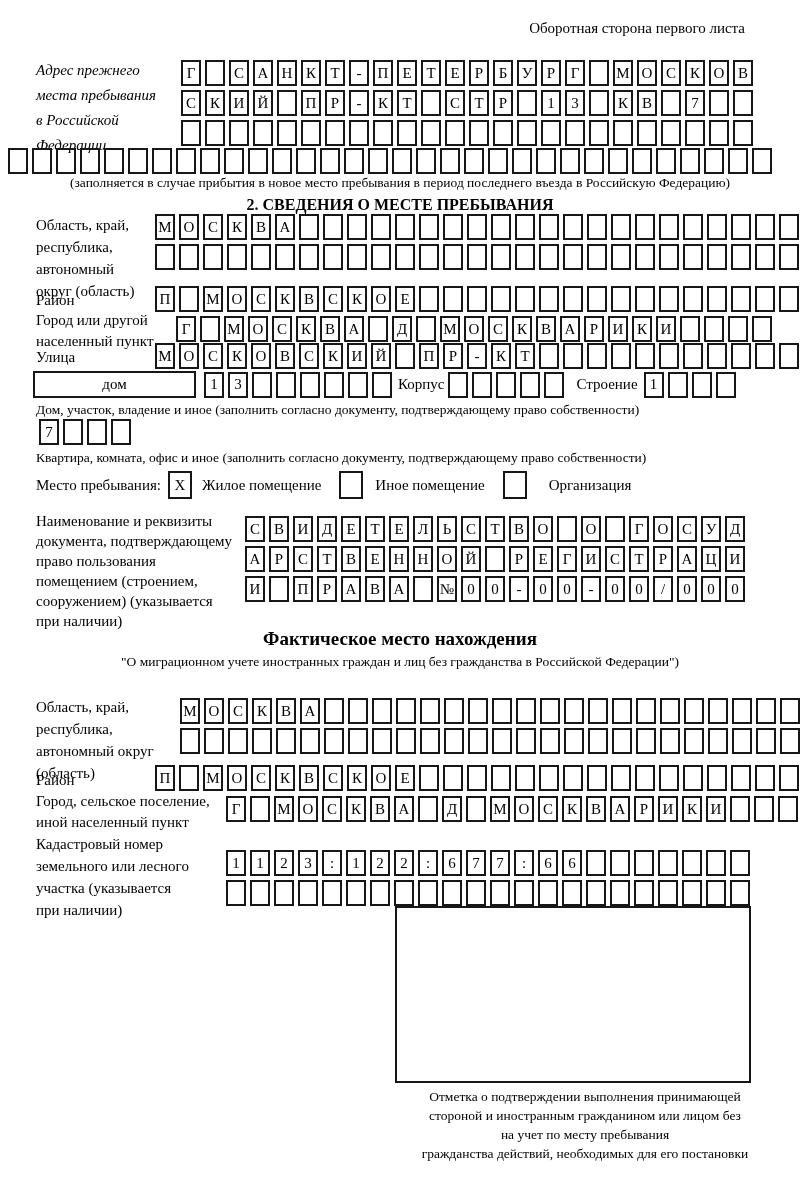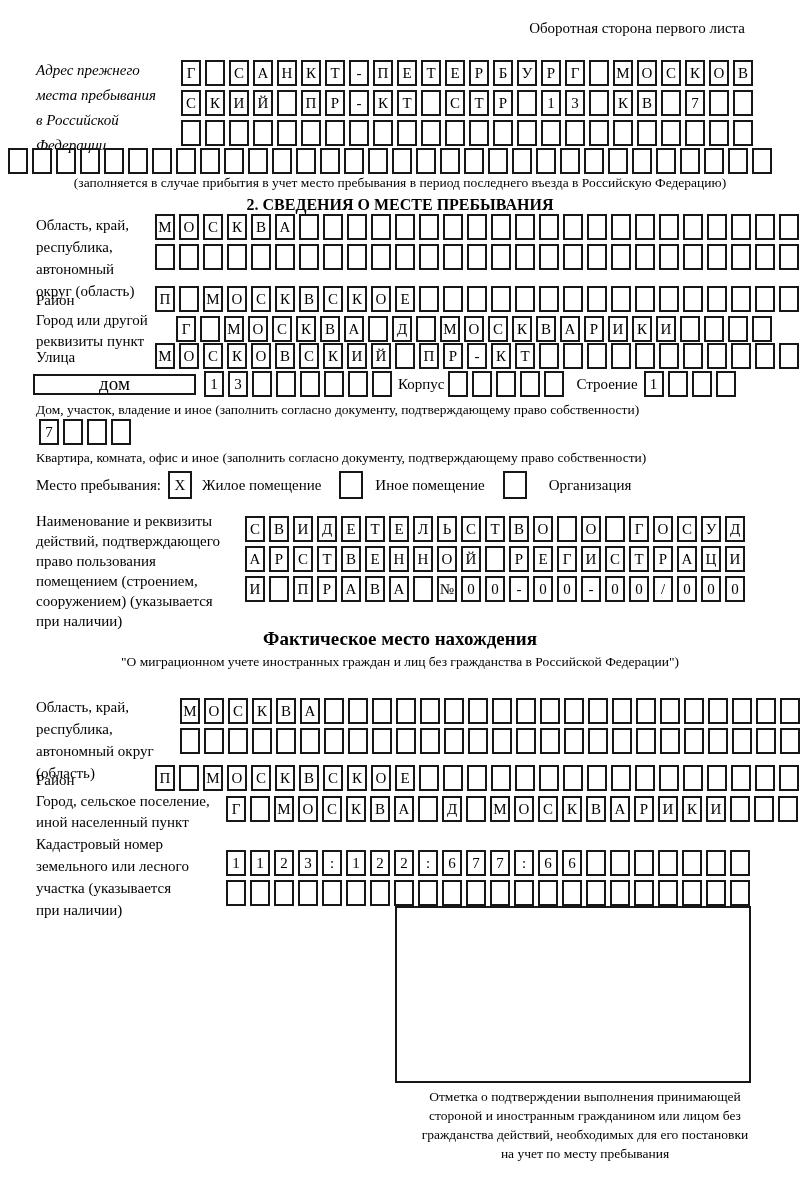--- a/index.html
+++ b/index.html
@@ -10,22 +10,22 @@
   .lbl { font-size:15px; line-height:25px; }
   .lh22 { line-height:22px; } .lh21 { line-height:21px; } .lh20 { line-height:20px; }
   .grid-col .grid-row { margin-bottom:4px; }
   .grid-row { display:flex; }
   .cell { flex:0 0 auto; width:20px; height:26px; border:2px solid #171717; margin-right:4px;
           display:flex; align-items:center; justify-content:center; font-size:15px; }
   .caption { font-size:13.5px; }
   .center { width:800px; text-align:center; }
   .heading { font-weight:bold; font-size:16px; }
   .subheading { font-weight:bold; font-size:19px; }
-  .box-label { border:2px solid #171717; height:21px; display:flex; align-items:center;
-               justify-content:center; font-size:19px; flex:0 0 auto; }
+  .box-label { border:2px solid #171717; height:27px; display:flex; align-items:center;
+               justify-content:center; font-size:15px; flex:0 0 auto; }
   .inline-lbl { font-size:15px; white-space:nowrap; }
   .chk { width:24px; height:28px; border:2px solid #171717; display:flex; align-items:center;
          justify-content:center; font-size:15px; flex:0 0 auto; }
   .rowflex { display:flex; align-items:center; }
   .note { font-size:15px; }
   .stamp-box { border:2px solid #171717; background:#fff; }
 </style>
 </head>
 <body>
 
@@ -146,21 +146,21 @@
       <div class="cell"></div>
       <div class="cell"></div>
       <div class="cell"></div>
       <div class="cell"></div>
       <div class="cell"></div>
       <div class="cell"></div>
       <div class="cell"></div>
       <div class="cell"></div>
       <div class="cell"></div>
     </div>
-  <div class="abs caption center" style="top:175px;">(заполняется в случае прибытия в учет место пребывания в период последнего въезда в Российскую Федерацию)</div>
+  <div class="abs caption center" style="top:175px;">(заполняется в случае прибытия в новое место пребывания в период последнего въезда в Российскую Федерацию)</div>
 
   <div class="abs heading center" style="top:196px;">2. СВЕДЕНИЯ О МЕСТЕ ПРЕБЫВАНИЯ</div>
 
   <div class="abs lbl lh22" style="left:36px; top:214px; width:120px;">
       <div>Область, край,</div>
       <div>республика,</div>
       <div>автономный</div>
       <div>округ (область)</div>
     </div>
   <div class="abs grid-col" style="left:155px; top:214px;">
@@ -250,21 +250,21 @@
       <div class="cell"></div>
       <div class="cell"></div>
       <div class="cell"></div>
       <div class="cell"></div>
       <div class="cell"></div>
       <div class="cell"></div>
     </div>
 
   <div class="abs lbl lh21" style="left:36px; top:310px; width:140px;">
       <div>Город или другой</div>
-      <div>реквизиты пункт</div>
+      <div>населенный пункт</div>
     </div>
   <div class="abs grid-row" style="left:176px; top:316px;">
       <div class="cell">Г</div>
       <div class="cell"></div>
       <div class="cell">М</div>
       <div class="cell">О</div>
       <div class="cell">С</div>
       <div class="cell">К</div>
       <div class="cell">В</div>
       <div class="cell">А</div>
@@ -363,21 +363,21 @@
     <div class="chk" style="margin:0 12px 0 18px;"></div>
     <div class="inline-lbl">Иное помещение</div>
     <div class="chk" style="margin:0 22px 0 18px;"></div>
     <div class="inline-lbl">Организация</div>
   </div>
 
   <div class="abs caption" style="left:36px; top:450px;">Квартира, комната, офис и иное (заполнить согласно документу, подтверждающему право собственности)</div>
 
   <div class="abs lbl lh20" style="left:36px; top:511px; width:210px;">
       <div>Наименование и реквизиты</div>
-      <div>действий, подтверждающего</div>
+      <div>документа, подтверждающему</div>
       <div>право пользования</div>
       <div>помещением (строением,</div>
       <div>сооружением) (указывается</div>
       <div>при наличии)</div>
     </div>
   <div class="abs grid-col" style="left:245px; top:516px;">
     <div class="grid-row">
         <div class="cell">С</div>
         <div class="cell">В</div>
         <div class="cell">И</div>
@@ -634,17 +634,17 @@
         <div class="cell"></div>
         <div class="cell"></div>
         <div class="cell"></div>
       </div>
   </div>
 
   <div class="abs stamp-box" style="left:395px; top:906px; width:356px; height:177px;"></div>
   <div class="abs caption" style="left:380px; top:1087px; width:410px; text-align:center; line-height:19px;">
       <div>Отметка о подтверждении выполнения принимающей</div>
       <div>стороной и иностранным гражданином или лицом без</div>
+      <div>на учет по месту пребывания</div>
       <div>гражданства действий, необходимых для его постановки</div>
-      <div>на учет по месту пребывания</div>
     </div>
 
 </div>
 
 </body></html>

